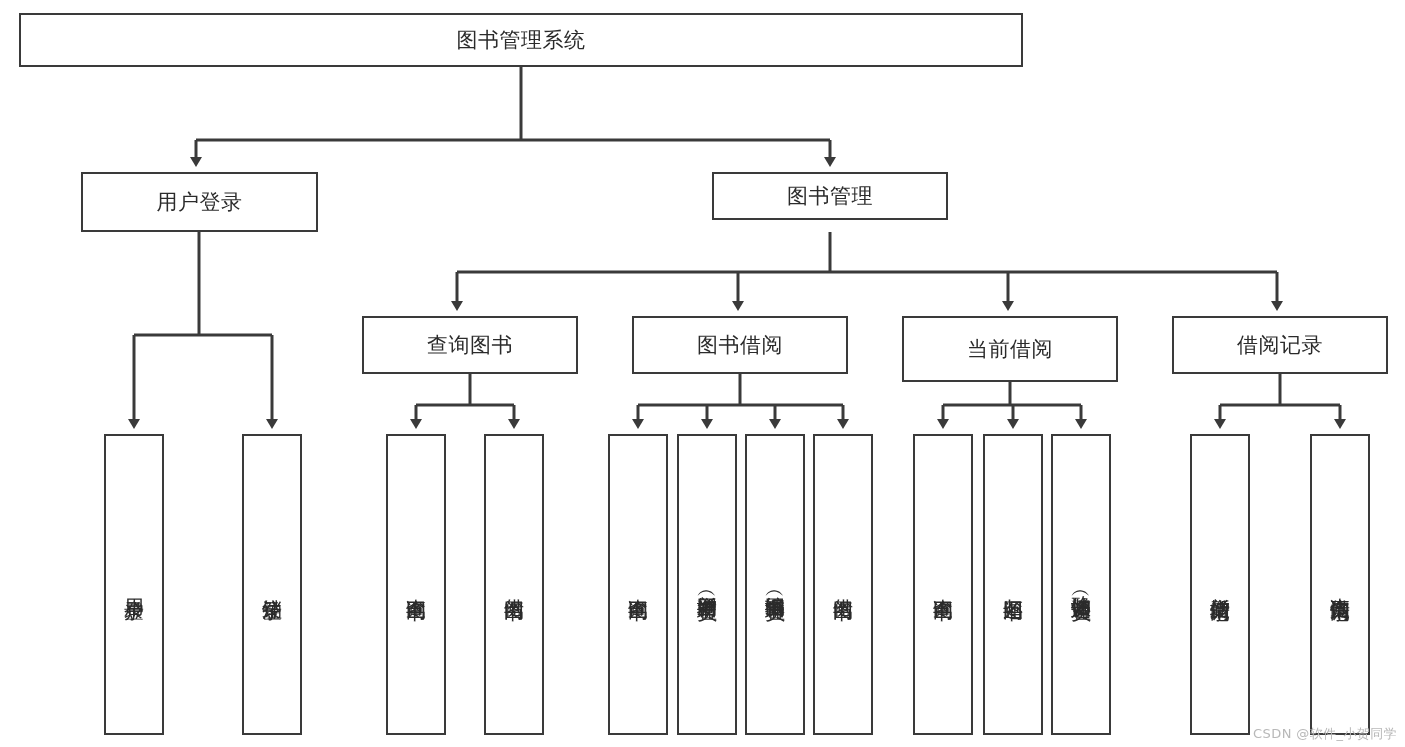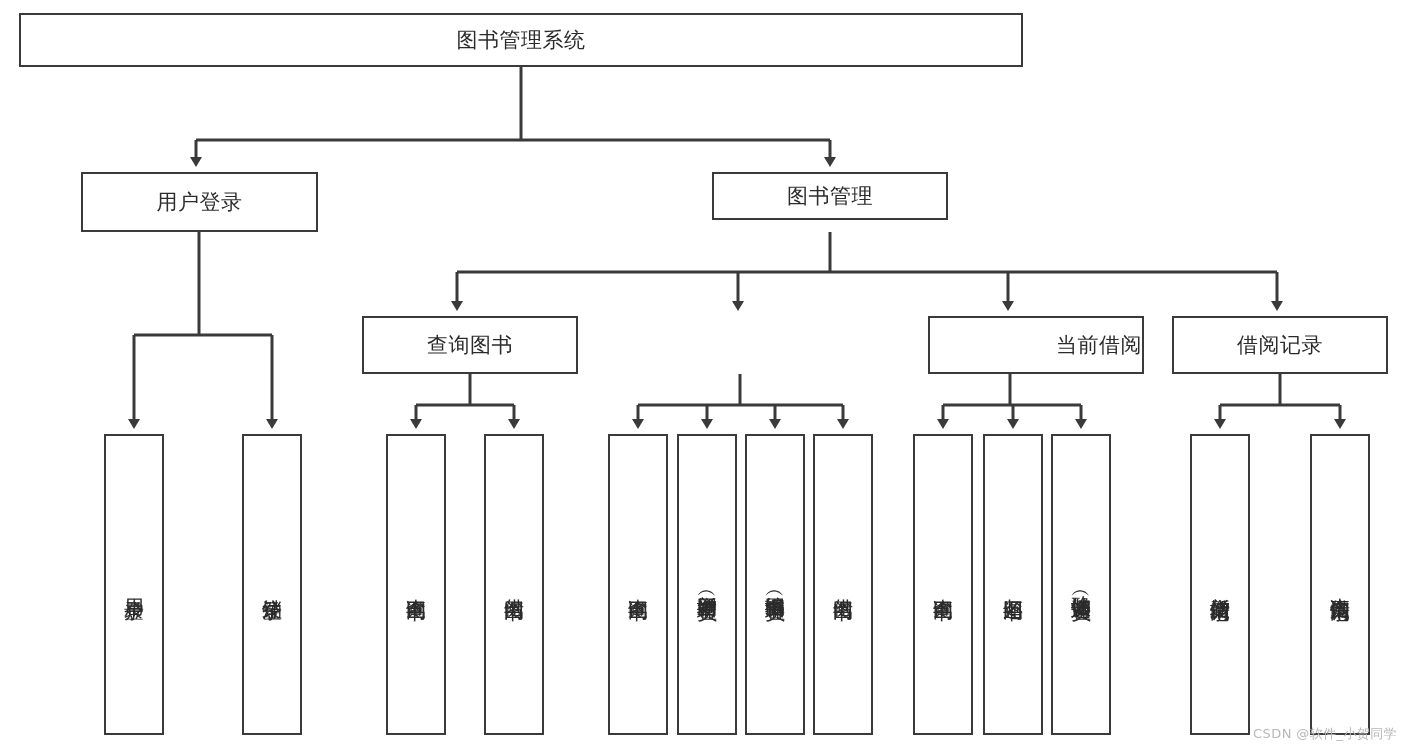--- a/index.html
+++ b/index.html
@@ -129,21 +129,24 @@
   <div class="node horiz" style="left:81px; top:172px; width:237px; height:60px;">
     <span>用户登录</span>
   </div>
   <div class="node horiz" style="left:712px; top:172px; width:236px; height:48px;">
     <span>图书管理</span>
   </div>
 
   <div class="node horiz" style="left:362px; top:316px; width:216px; height:58px;">
     <span>查询图书</span>
   </div>
-  <div class="node horiz" style="left:928px; top:316px; width:216px; height:58px;justify-content:flex-end;">
+  <div class="node horiz" style="left:632px; top:316px; width:216px; height:58px;">
+    <span>图书借阅</span>
+  </div>
+  <div class="node horiz" style="left:902px; top:316px; width:216px; height:66px;">
     <span>当前借阅</span>
   </div>
   <div class="node horiz" style="left:1172px; top:316px; width:216px; height:58px;">
     <span>借阅记录</span>
   </div>
 
   <div class="node vert" style="left:104px; top:434px; width:60px; height:301px;">
     <span class="vtext">用户登录</span>
   </div>
   <div class="node vert" style="left:242px; top:434px; width:60px; height:301px;">

